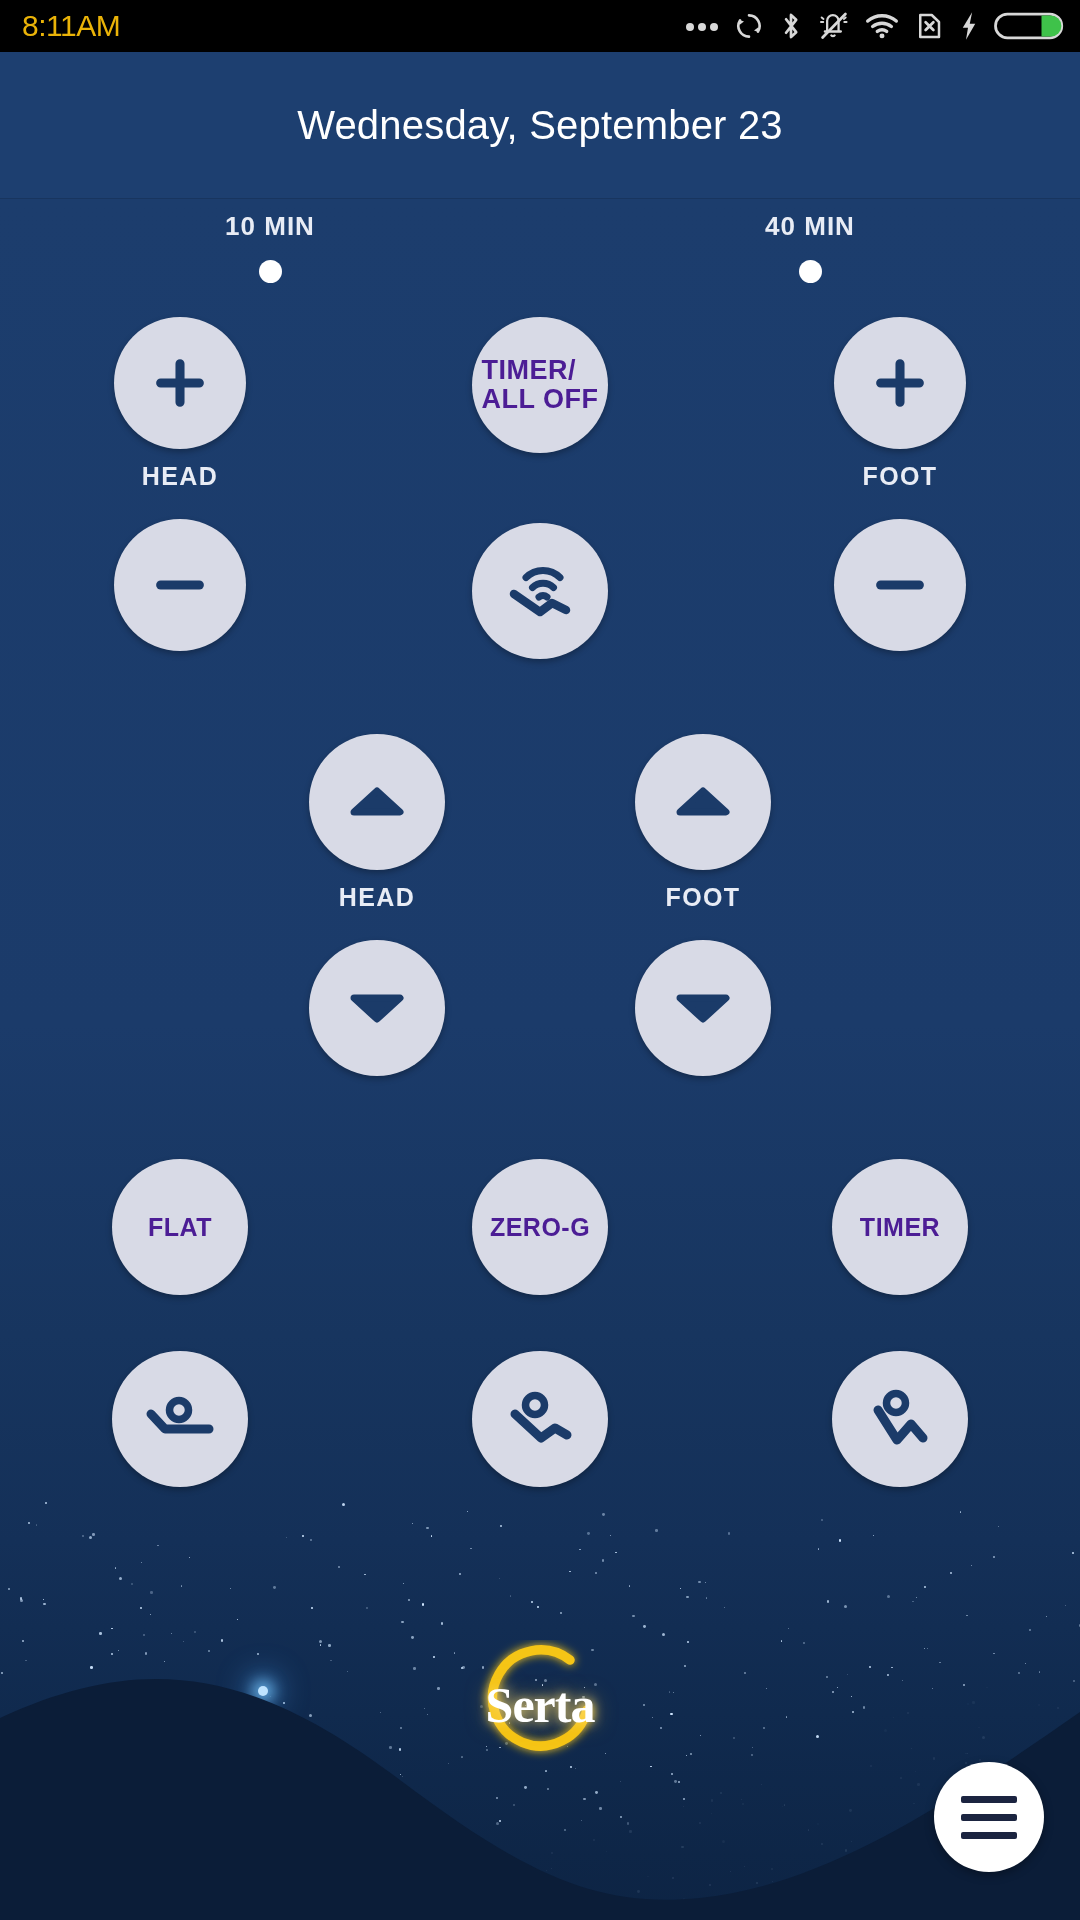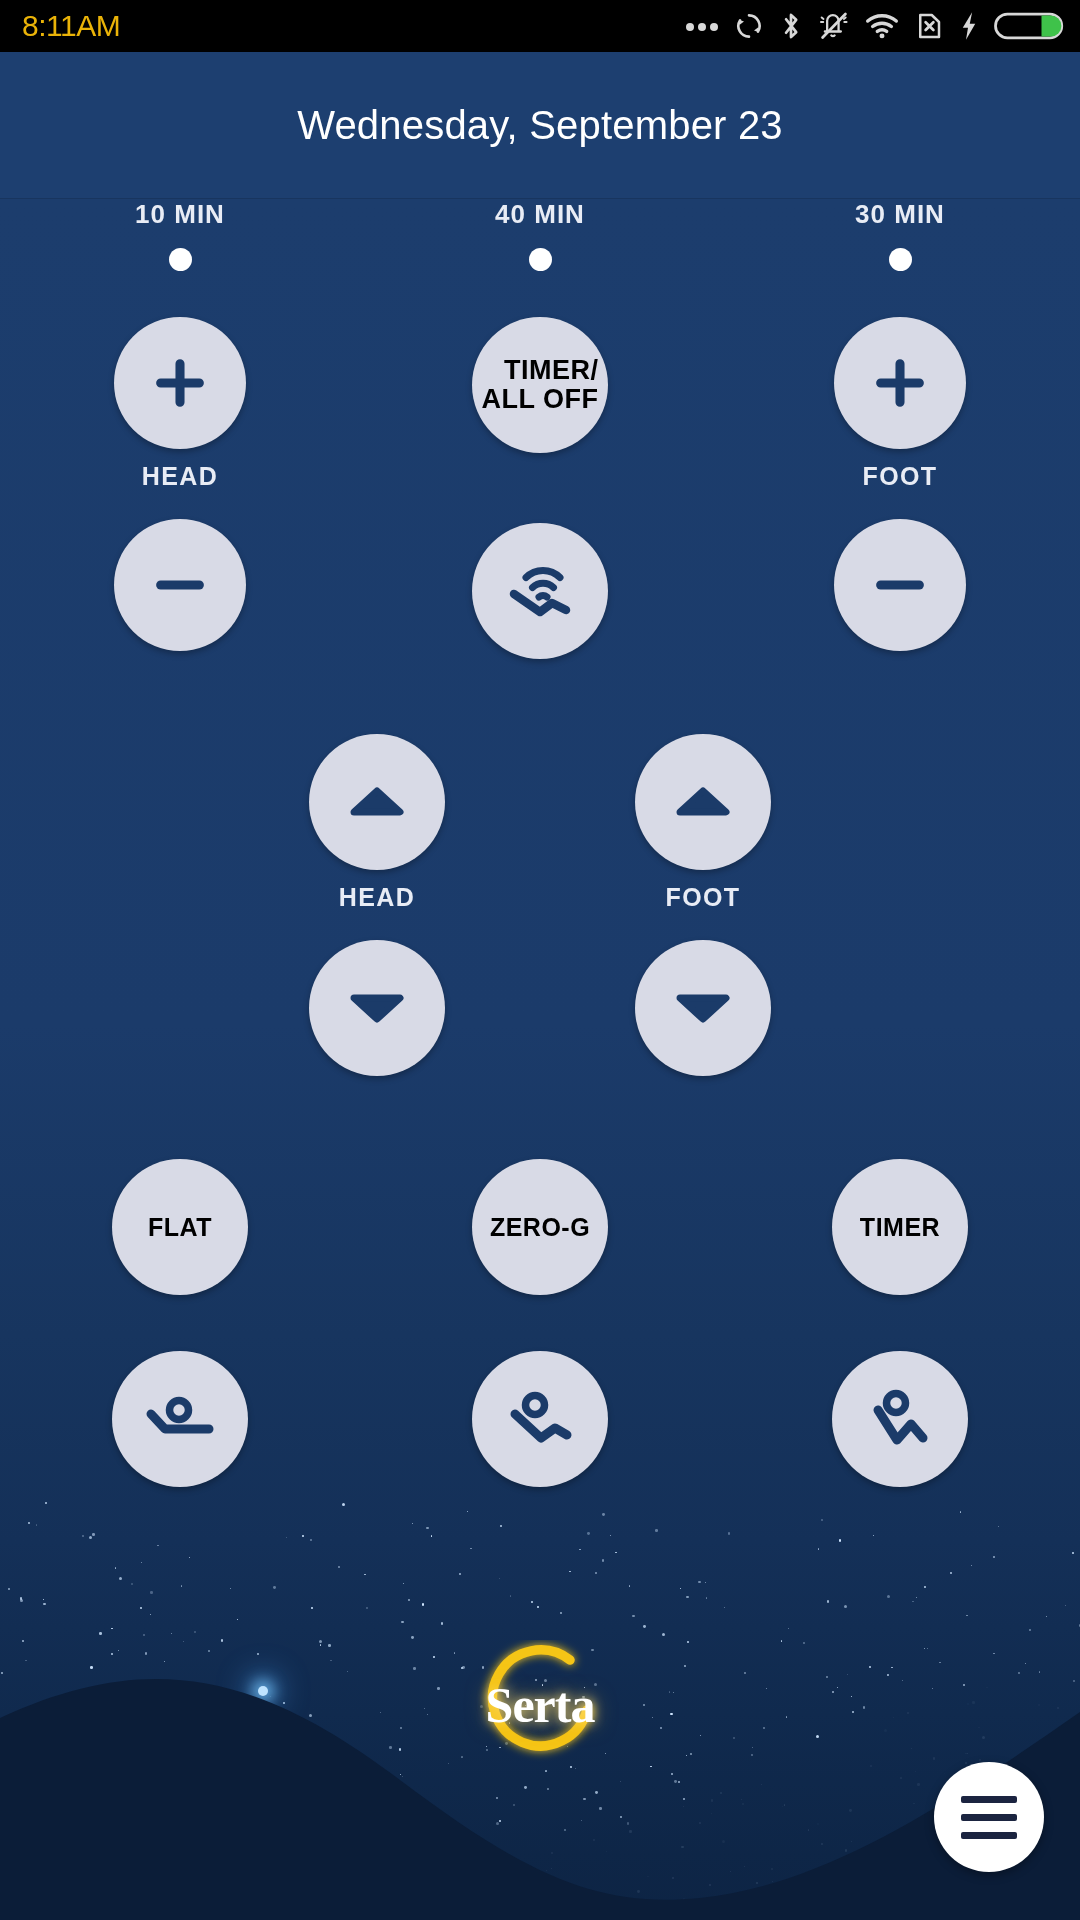--- a/index.html
+++ b/index.html
@@ -68,22 +68,22 @@
     display:flex; align-items:center; justify-content:center;
     box-shadow:0 3px 6px rgba(0,0,0,.28);
     color:#1b3b69;
     cursor:pointer;
     border:none;
     flex:0 0 auto;
   }
   .btn-lg{ width:132px; height:132px; }
   .btn-xl{ width:136px; height:136px; }
   .btn-text{
-    font-weight:bold; letter-spacing:0.5px; text-align:right;
-    line-height:1.08; color:#000000;
+    font-weight:bold; letter-spacing:0.5px; text-align:left;
+    line-height:1.08; color:#4c1d95;
   }
   .t-timer{ font-size:27px; }
   .t-preset{ font-size:25px; }
 
   .lbl{
     color:#e8ecf5; font-size:25px; font-weight:bold;
     letter-spacing:1.4px; margin-top:13px;
   }
   .min-lbl{
     color:#e8ecf5; font-size:26px; font-weight:bold; letter-spacing:1px;
@@ -622,36 +622,32 @@
         <i class="star" style="left:296.4px;top:227.2px;width:1.9px;height:1.9px;opacity:0.78"></i>
         <i class="star" style="left:912.4px;top:100.7px;width:1.5px;height:1.5px;opacity:0.32"></i>
         <i class="star" style="left:1072.8px;top:179.9px;width:2.4px;height:2.4px;opacity:0.36"></i>
       </div>
     <div class="glow-star" style="left:258px; top:186px;"></div>
     <svg class="wave" viewBox="0 0 1080 260" preserveAspectRatio="none">
       <path d="M0,58 C150,-12 260,14 400,120 C530,218 600,248 700,238 C820,226 940,150 1080,52 L1080,260 L0,260 Z" fill="#0b1d38"></path>
     </svg>
   </div>
 
-  <div class="row" style="top:0px;">
+  <div class="row" style="top:12px;">
 
     <div class="col">
       <div class="min-lbl">10 MIN</div>
       <div class="dot"></div>
     </div>
 
     <div class="col">
       <div class="min-lbl">40 MIN</div>
       <div class="dot"></div>
     </div>
 
-    <div class="col">
-      <div class="min-lbl">30 MIN</div>
-      <div class="dot"></div>
-    </div>
 
   </div>
 
   <div class="row" style="top:118px;">
 
     <div class="col">
       <button class="btn btn-lg">
         <svg width="58" height="58" viewBox="0 0 48 48">
           <path d="M24 8v32M8 24h32" stroke="#1b3b69" stroke-width="7.5" stroke-linecap="round"></path>
         </svg>

